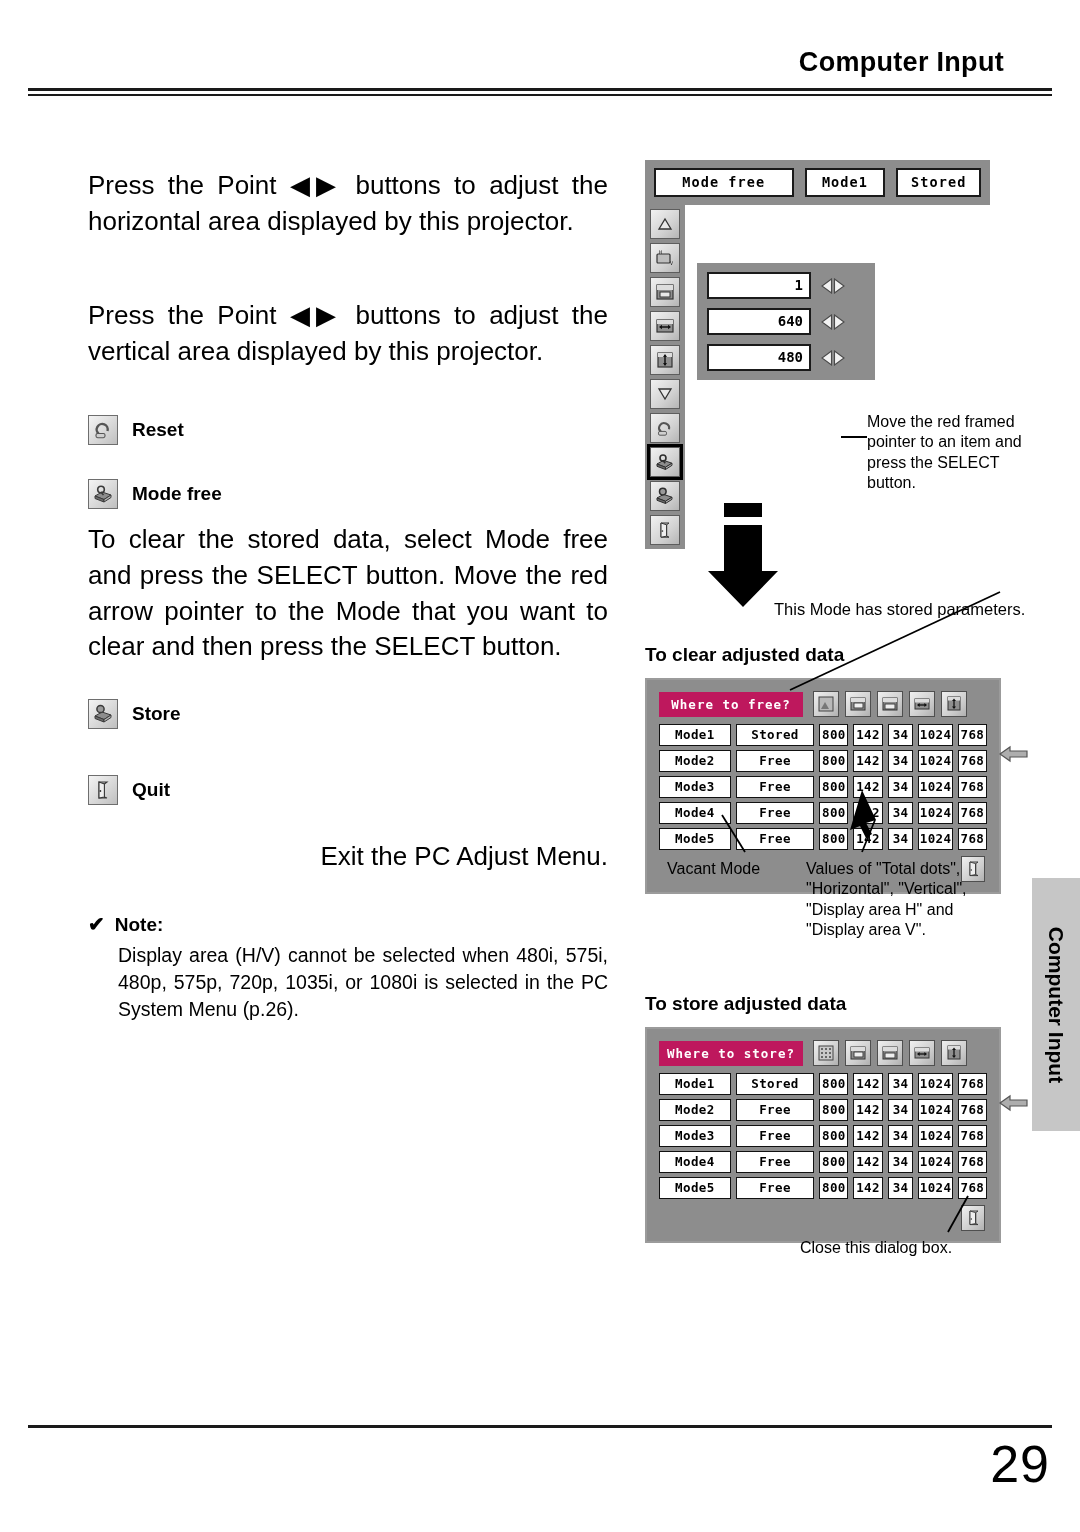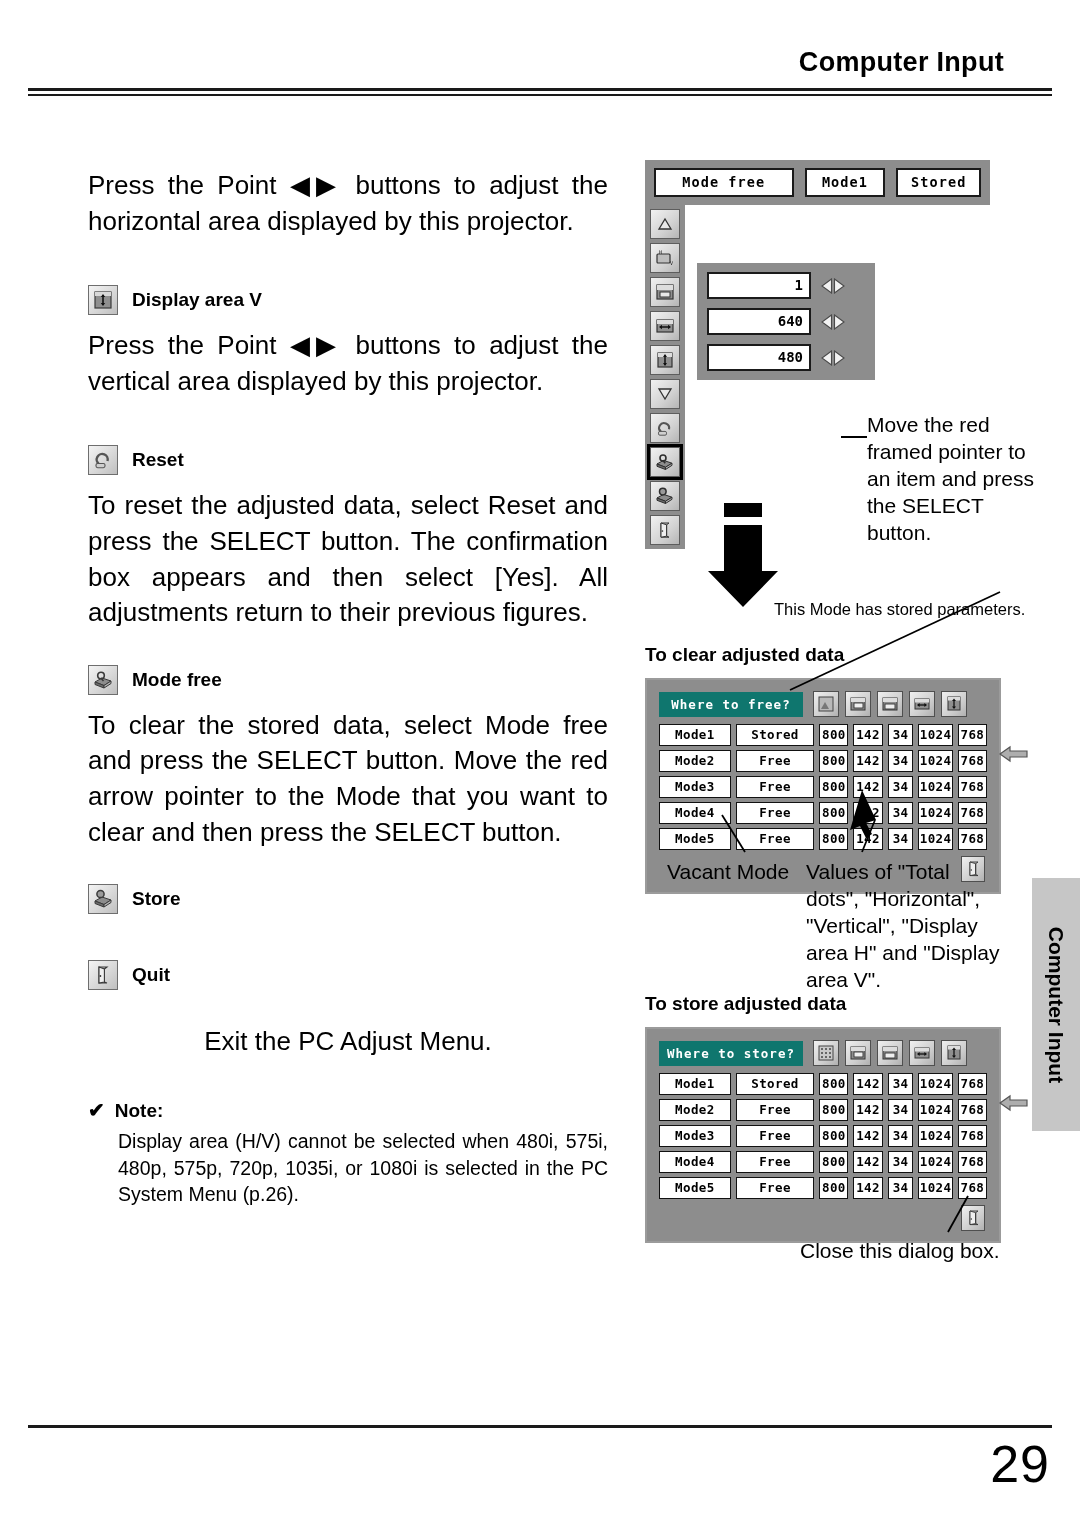--- a/index.html
+++ b/index.html
@@ -38,21 +38,21 @@
 
   
   .leftcol{position:absolute;left:88px;top:155px;width:520px;}
   .sec{margin-bottom:0;}
   .sec-head{display:flex;align-items:center;gap:14px;}
   .sec-title{font-size:19px;font-weight:bold;}
   .sec-body{
     font-size:26px;line-height:1.37;text-align:justify;
     margin-top:13px;
   }
-  .sec-body.nojust{text-align:center;margin-top:34px;}
+  .sec-body.nojust{text-align:right;margin-top:34px;}
 
   
   .chip{
     width:30px;height:30px;flex:0 0 30px;
     border:1.5px solid #6e6e6e;
     background:linear-gradient(135deg,#f4f4f4 0%,#d8d8d8 55%,#bfbfbf 100%);
     box-sizing:border-box;position:relative;
     display:flex;align-items:center;justify-content:center;
   }
   .chip svg{display:block;}
@@ -131,21 +131,21 @@
   .sub-title{font-size:19px;font-weight:bold;}
 
   
   .dlg{
     background:#8d8d8d;border:2px solid #9b9b9b;
     padding:11px 12px 10px 12px;box-sizing:border-box;
     width:356px;position:relative;
   }
   .dlg-head{display:flex;align-items:flex-end;gap:0;}
   .dlg-q{
-    background:#0f766e;color:#fff;font-family:"DejaVu Sans Mono", monospace;
+    background:#be185d;color:#fff;font-family:"DejaVu Sans Mono", monospace;
     font-size:12.5px;font-weight:bold;letter-spacing:1px;
     padding:5px 8px 5px 8px;width:144px;box-sizing:border-box;text-align:center;
   }
   .dlg-headicons{display:flex;gap:6px;margin-left:10px;align-items:center;}
   .hico{
     width:26px;height:26px;border:1.5px solid #4f4f4f;box-sizing:border-box;
     background:linear-gradient(135deg,#f0f0f0 0%,#cfcfcf 60%,#b0b0b0 100%);
     display:flex;align-items:center;justify-content:center;
   }
   .dlg-rows{margin-top:7px;display:flex;flex-direction:column;gap:4px;}
@@ -161,21 +161,21 @@
   .c-n2{width:30px;}
   .c-n4{width:40px;}
   .dlg-foot{display:flex;justify-content:flex-end;margin-top:6px;padding-right:2px;}
   .quit-ico{
     width:24px;height:26px;border:1.5px solid #4f4f4f;box-sizing:border-box;
     background:linear-gradient(135deg,#f0f0f0 0%,#cfcfcf 60%,#b0b0b0 100%);
     display:flex;align-items:center;justify-content:center;
   }
   .rowptr{position:absolute;right:-30px;top:64px;}
 
-  .lbl{font-size:21px;line-height:1.28;}
+  .lbl{font-size:16px;line-height:1.28;}
   svg.leader{position:absolute;overflow:visible;}
 </style>
 </head>
 <body>
 
 <div class="page">
 
   <div class="hdr-title">Computer Input</div>
   <div class="hdr-rule1"></div>
   <div class="hdr-rule2"></div>
@@ -186,49 +186,36 @@
 
   <div class="leftcol">
 
     <div class="sec">
       <div class="sec-body">Press the Point ◀▶ buttons to adjust the horizontal area displayed by this projector.</div>
     </div>
 
     <div class="gap-lg"></div>
 
     <div class="sec">
-      <div class="sec-head">
-        <span class="chip">
-          <svg width="22" height="22" viewBox="0 0 22 22">
-            <rect x="3" y="3" width="16" height="16" fill="#8f8f8f" stroke="#3a3a3a" stroke-width="1.2"></rect>
-            <rect x="3" y="3" width="16" height="4" fill="#d8d8d8"></rect>
-            <path d="M11 6 v10" stroke="#111" stroke-width="1.6"></path>
-            <path d="M11 5 l-2.2 3 h4.4 z" fill="#111"></path>
-            <path d="M11 17 l-2.2 -3 h4.4 z" fill="#111"></path>
-          </svg>
-        </span>
-        <span class="sec-title">Display area V</span>
-      </div>
       <div class="sec-body">Press the Point ◀▶ buttons to adjust the vertical area displayed by this projector.</div>
     </div>
 
     <div class="gap-lg"></div>
 
     <div class="sec">
       <div class="sec-head">
         <span class="chip">
           <svg width="22" height="22" viewBox="0 0 22 22">
             <path d="M7 15 a5.5 5.5 0 1 1 8.5 -3" fill="none" stroke="#555" stroke-width="2.4"></path>
             <path d="M6 12 l2 4 l-4.2 .6 z" fill="#555"></path>
             <rect x="4" y="14.5" width="9" height="4.2" rx="1.6" fill="#cfcfcf" stroke="#555" stroke-width="1.1"></rect>
           </svg>
         </span>
         <span class="sec-title">Reset</span>
       </div>
-      <div class="sec-body">To reset the adjusted data, select Reset and press the SELECT button.  The confirmation box appears and then select [Yes].  All adjustments return to their previous figures.</div>
     </div>
 
     <div class="gap-md"></div>
 
     <div class="sec">
       <div class="sec-head">
         <span class="chip">
           <svg width="22" height="22" viewBox="0 0 22 22">
             <path d="M3 13 l7 -4 l9 3 l-7 4.5 z" fill="#8d8d8d" stroke="#3a3a3a" stroke-width="1"></path>
             <path d="M3 13 v2.5 l9 3.5 v-2.5 z" fill="#6d6d6d" stroke="#3a3a3a" stroke-width="1"></path>

